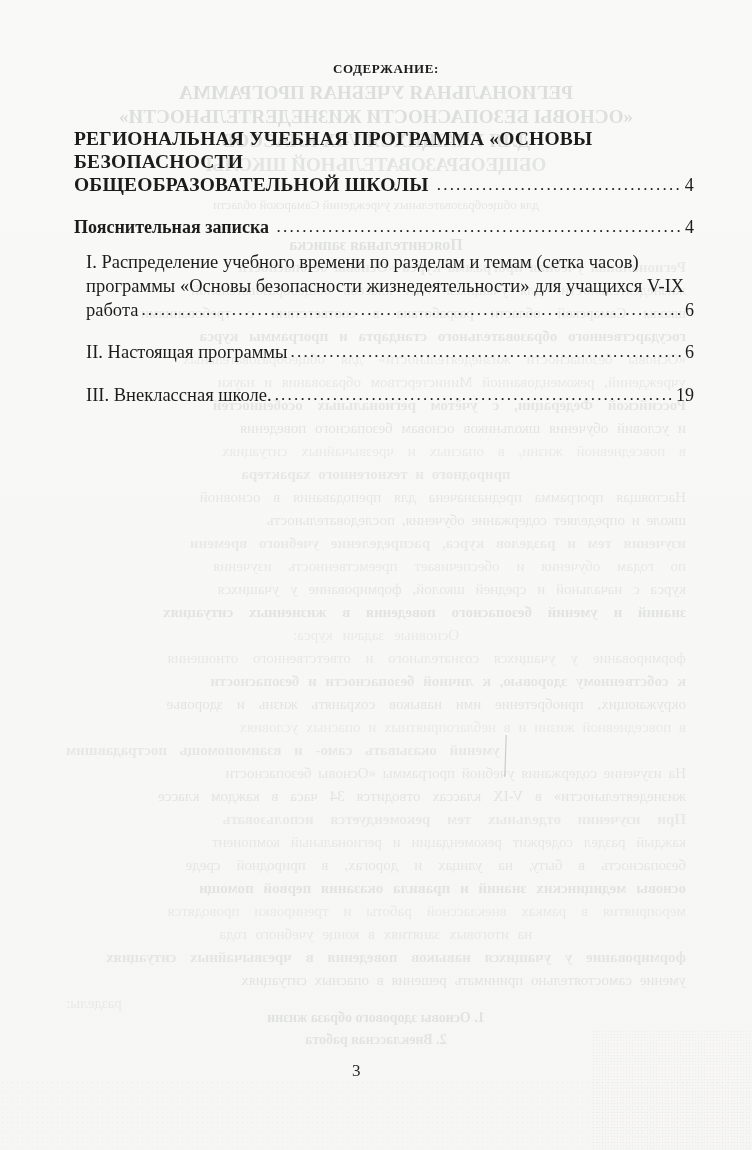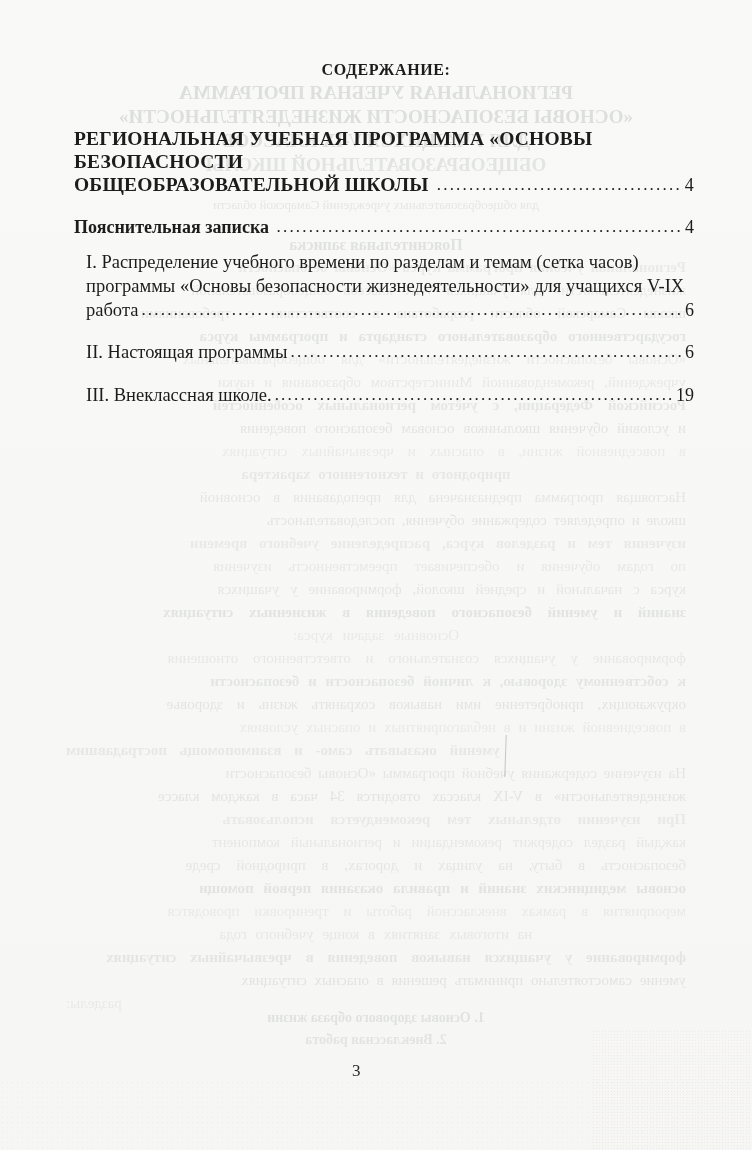--- a/index.html
+++ b/index.html
@@ -39,21 +39,21 @@
   .ghost-line{
     position:absolute;left:66px;width:620px;
     color:#8e978b;transform:scaleX(-1);
     filter:blur(0.7px);
     white-space:nowrap;overflow:hidden;line-height:1.15;
   }
   
   .toc{position:absolute;left:74px;top:0;width:620px;height:100%;z-index:2;}
   .toc-header{
     position:absolute;top:61px;left:4px;right:0;text-align:center;
-    font-weight:700;font-size:16px;letter-spacing:.6px;
+    font-weight:700;font-size:13px;letter-spacing:.6px;
   }
   .entry{position:absolute;left:0;right:0;}
   .entry.indent{padding-left:12px;}
   .entry .tline{font-size:18.5px;line-height:24px;}
   .entry.title .tline{font-size:19.5px;line-height:23px;font-weight:700;letter-spacing:.2px;}
   .entry.bold .tline{font-size:18px;font-weight:700;}
   .tline.last{display:flex;align-items:baseline;}
   .txt{white-space:pre;margin-right:3px;}
   .leader{
     flex:1;overflow:hidden;white-space:nowrap;

